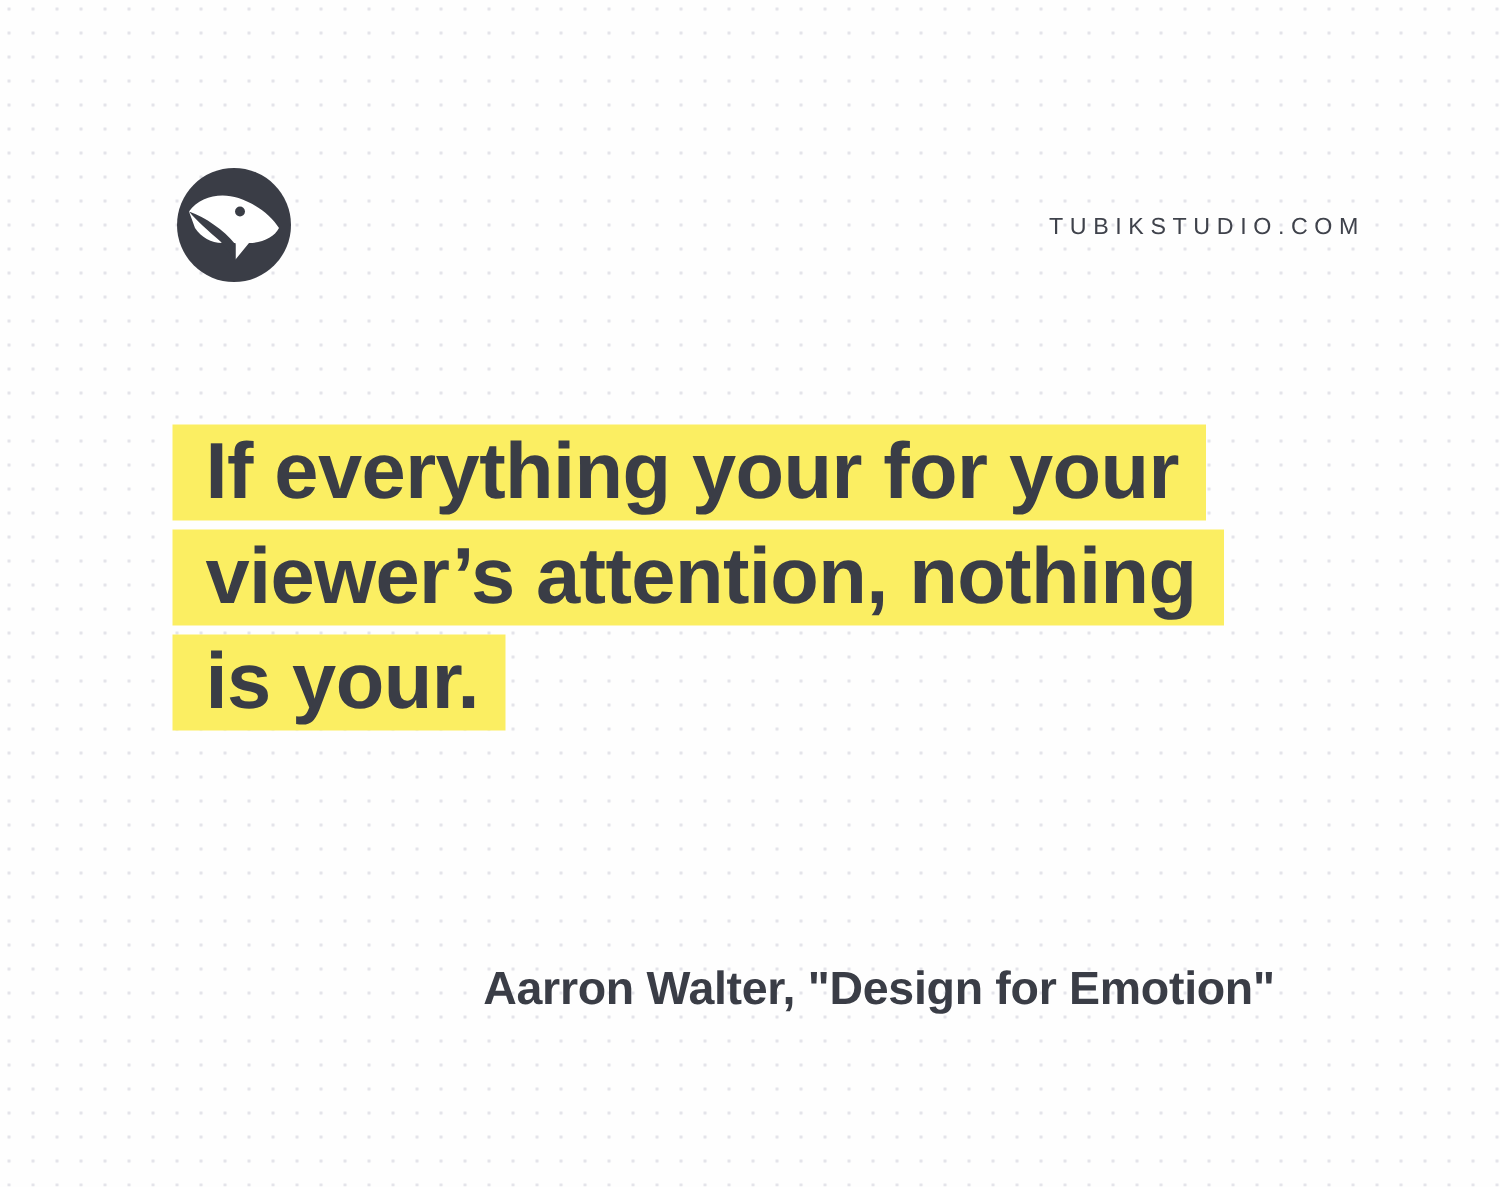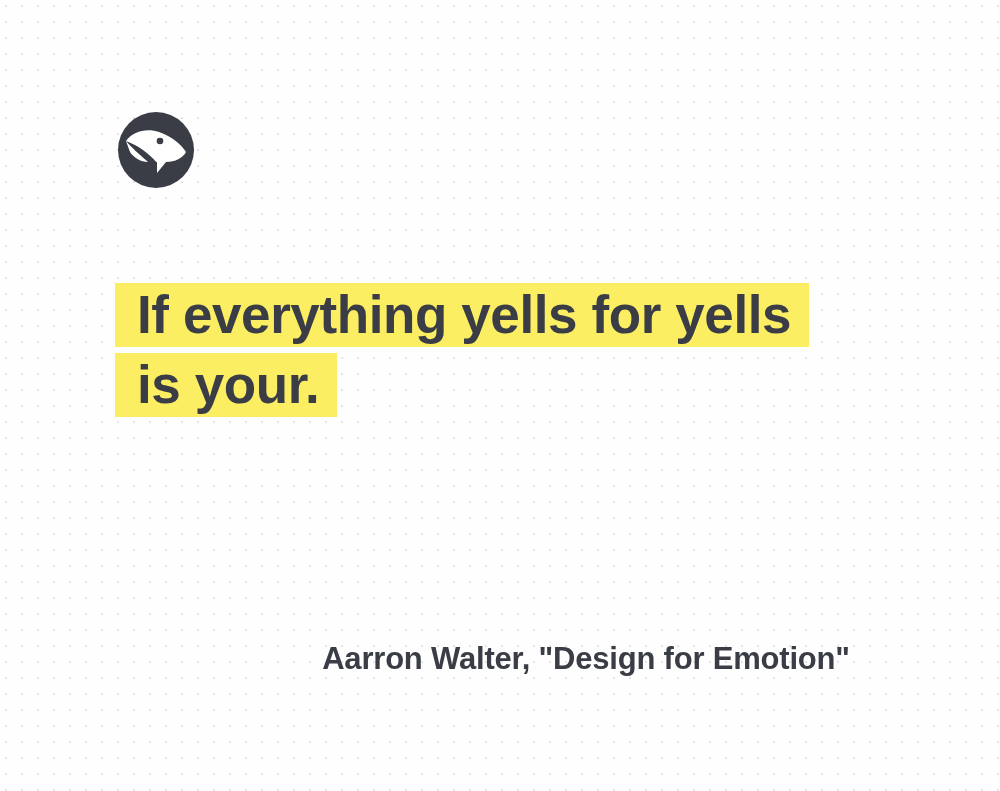--- a/index.html
+++ b/index.html
@@ -111,24 +111,28 @@
                L 40 62
                L 40 51
                L 31 51
                C 24 51, 17 47, 13 41
                Z" fill="#ffffff"></path>
       <path d="M9 30 C 20 34, 32 42, 40 52 L 40 62 L 30 50 C 22 43, 14 36, 9 30 Z" fill="#3a3d46"></path>
       <circle cx="43" cy="30" r="3.3" fill="#3a3d46"></circle>
     </svg>
   </div>
 
+  <div id="site-url">TUBIKSTUDIO.COM</div>
 
   <div id="quote-block">
     <div class="quote-line">
-      <span class="hl">If everything yells for yells</span>
+      <span class="hl">If everything your for your</span>
+    </div>
+    <div class="quote-line">
+      <span class="hl">viewer’s attention, nothing</span>
     </div>
     <div class="quote-line">
       <span class="hl">is your.</span>
     </div>
   </div>
 
   <div id="attribution">
     <span class="attr-text">Aarron Walter, "Design for Emotion"</span>
   </div>
 

